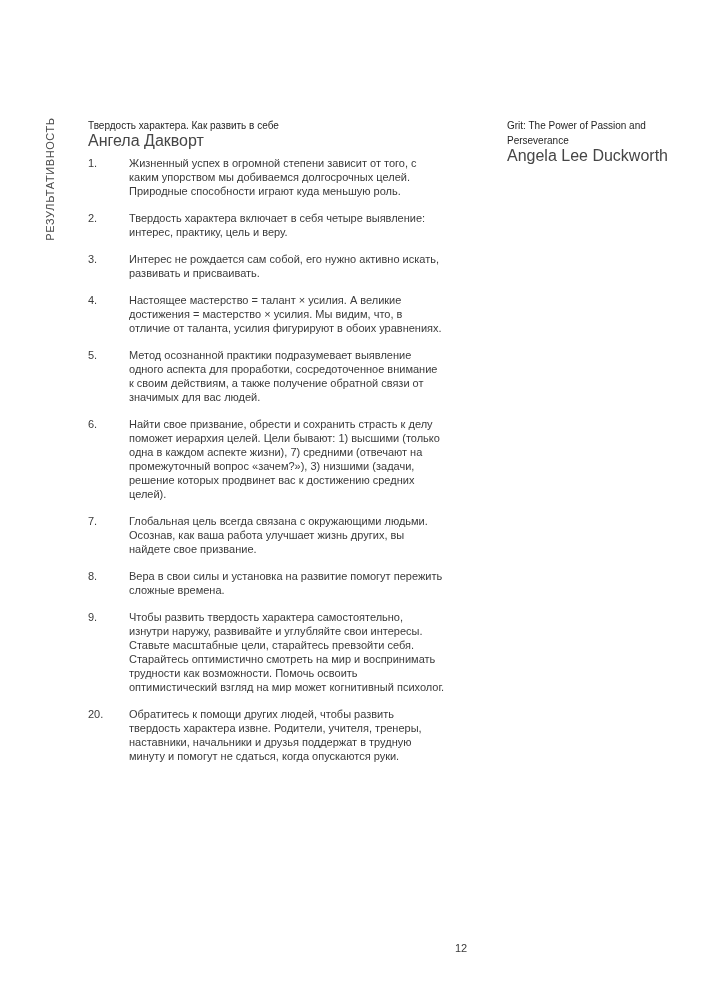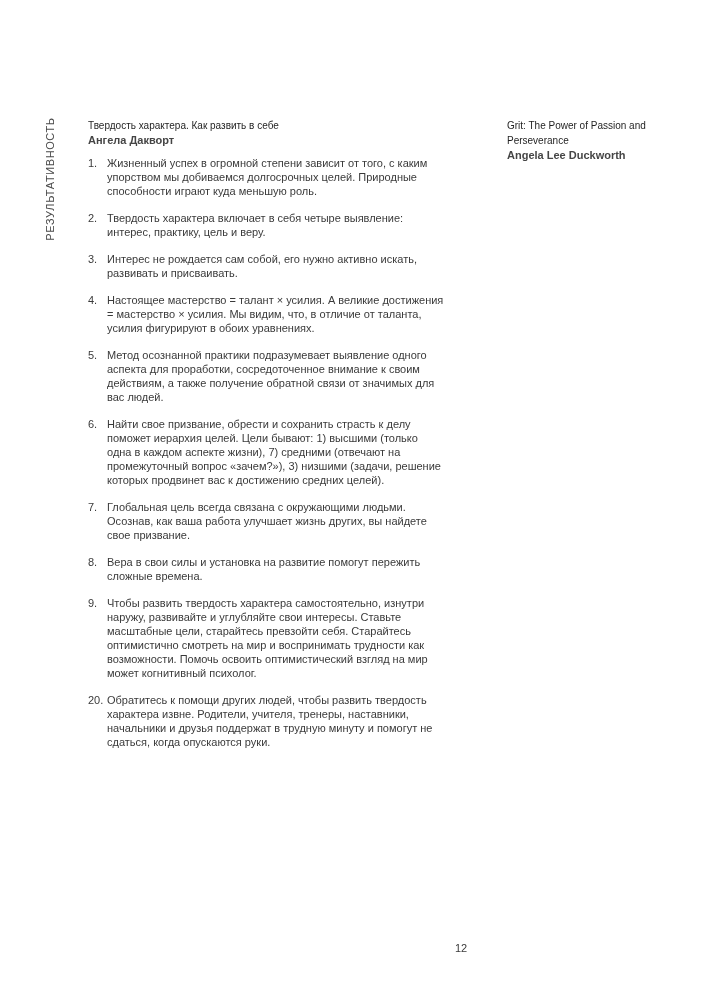--- a/index.html
+++ b/index.html
@@ -28,39 +28,38 @@
     top: 118px;
     width: 357px;
   }
   .book-title {
     font-weight: normal;
     font-size: 10px;
     line-height: 15px;
     color: #1f1f1f;
   }
   .book-author {
-    font-size: 11px;
+    font-size: 16px;
     line-height: 15px;
     color: #454545;
-    font-weight: bold;
   }
   .takeaways {
     margin: 8px 0 0 0;
     padding: 0;
     list-style: none;
   }
   .takeaway {
     display: flex;
     margin-bottom: 13px;
     font-size: 11px;
     line-height: 14px;
     color: #3a3a3a;
   }
   .takeaway-num { flex: 0 0 19px; }
-  .takeaway-text { flex: 1; }
+  .takeaway-text { flex: 1; margin-left: 22px; }
   .right-col {
     position: absolute;
     left: 479px;
     top: 118px;
     width: 195px;
     margin-left: 28px;
   }
   .page-number {
     position: absolute;
     left: 455px;

